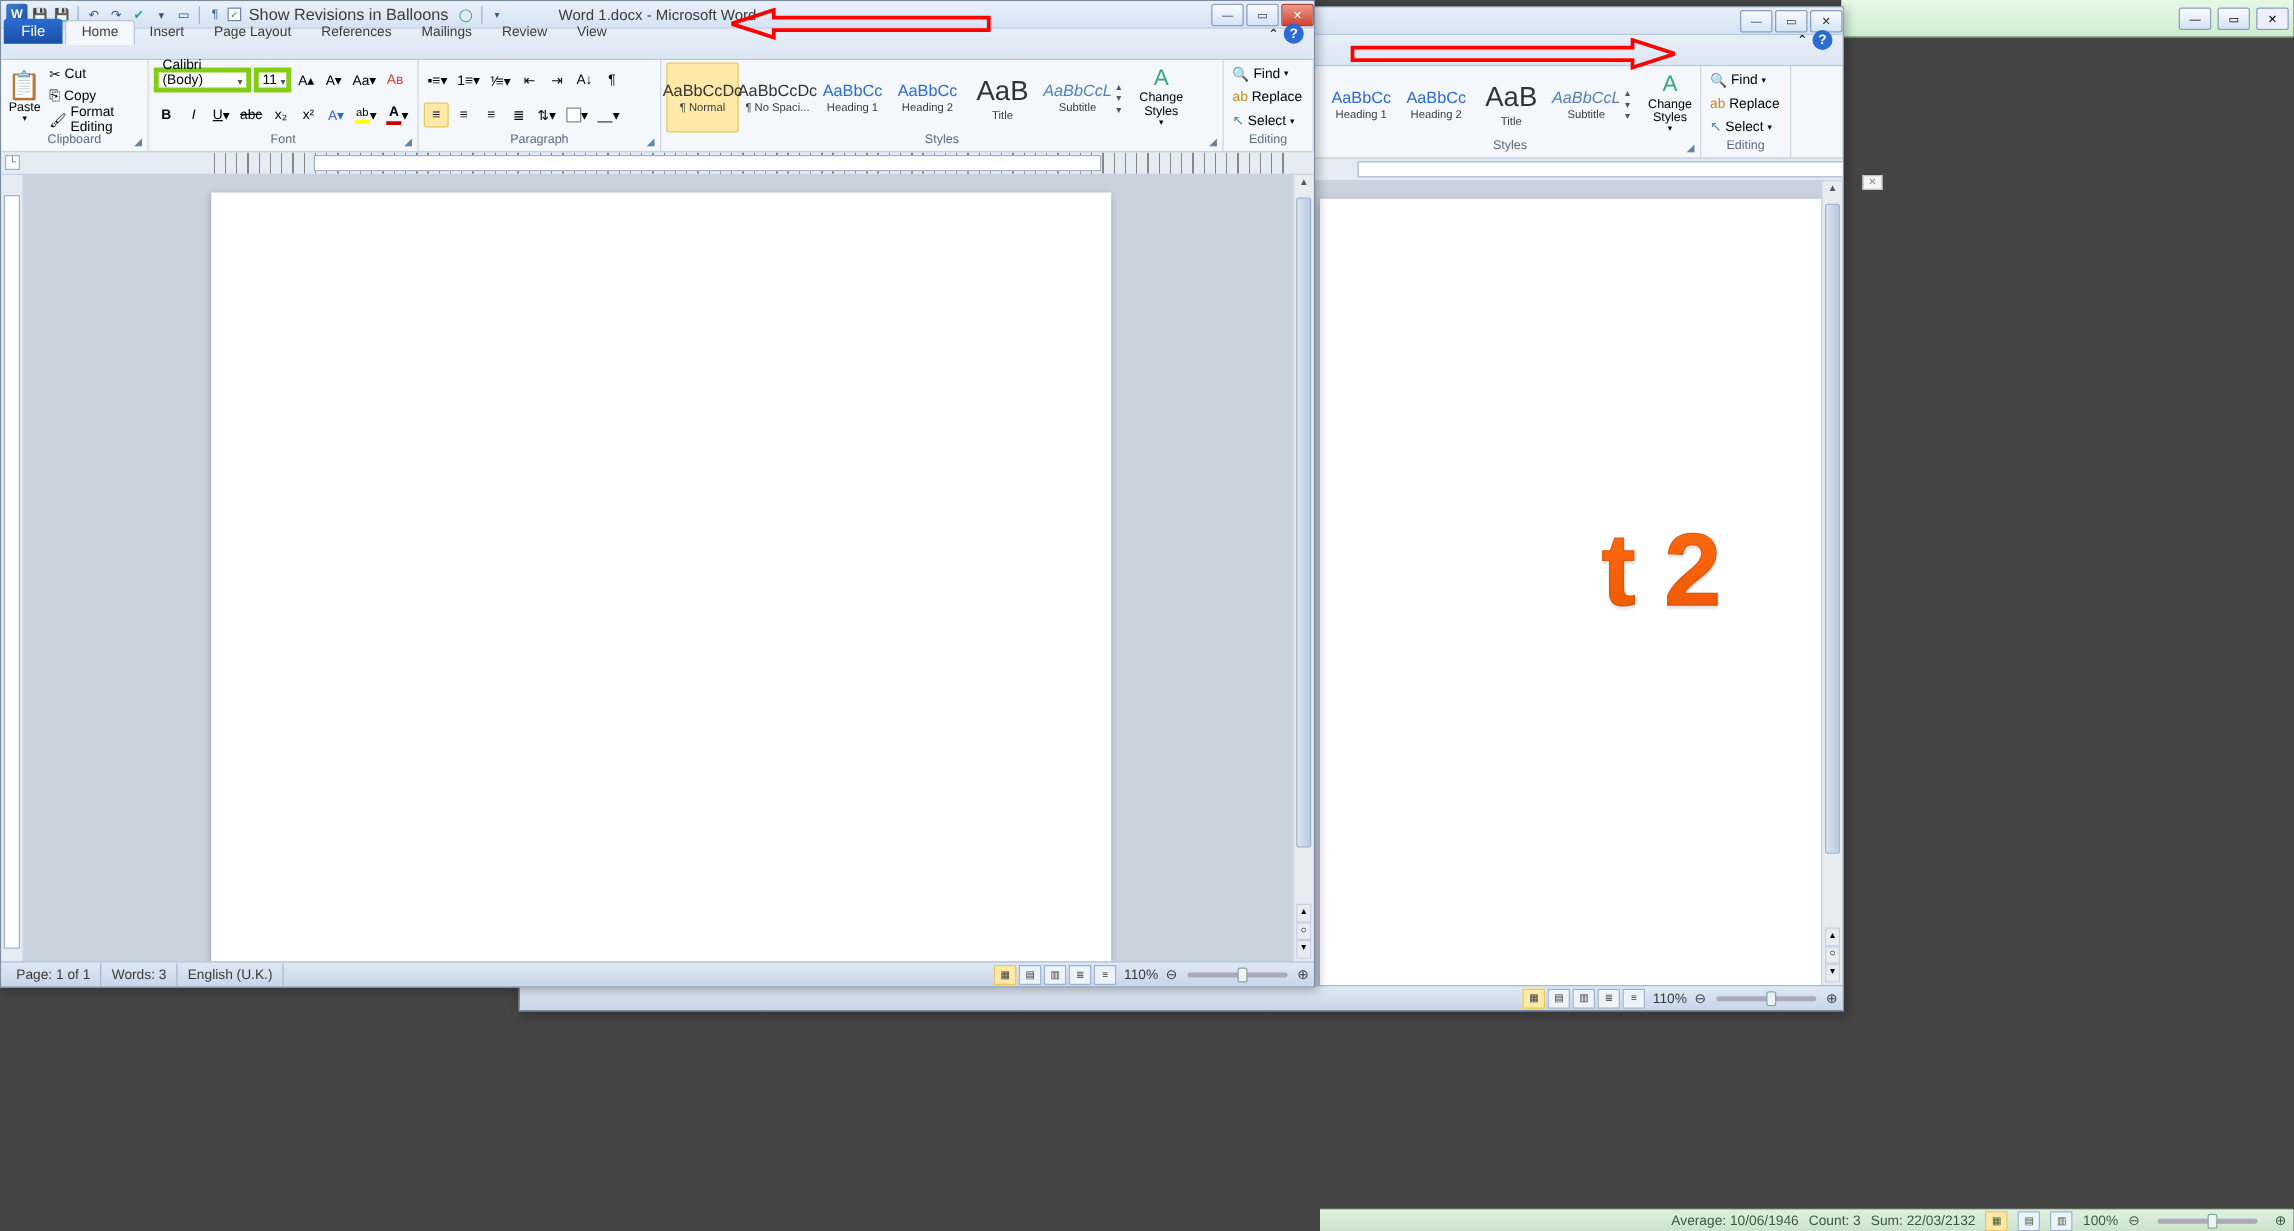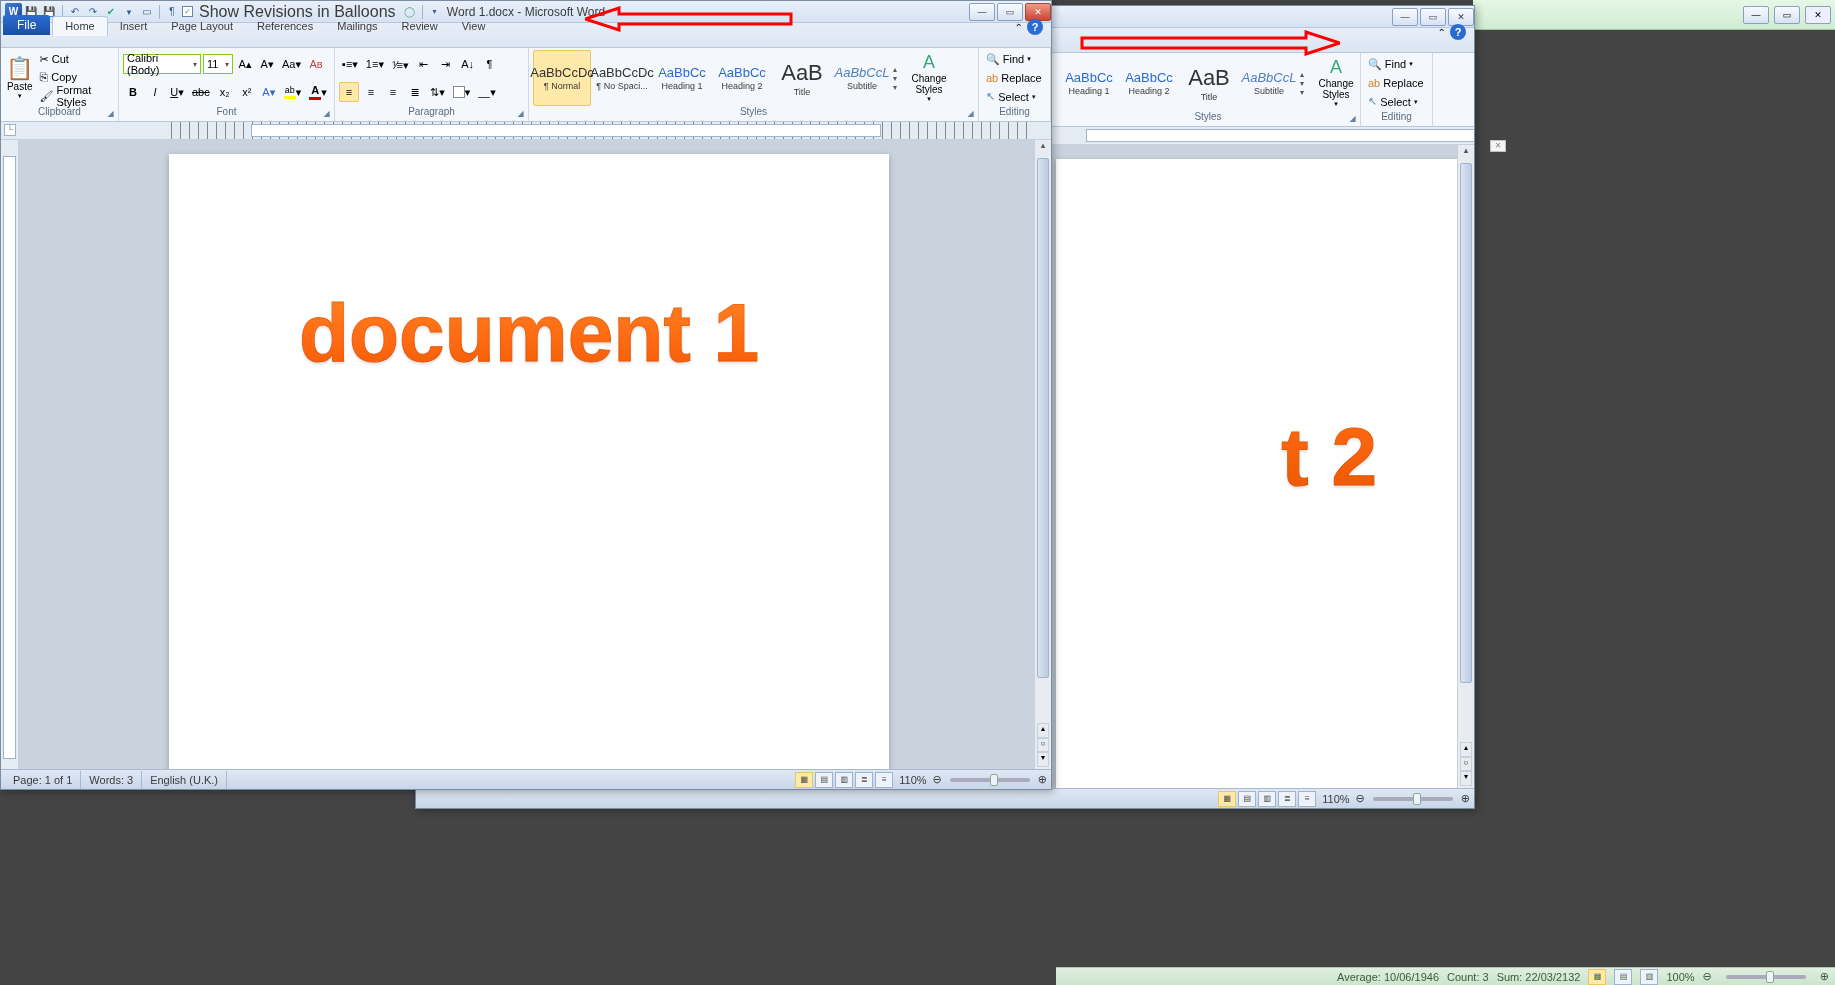--- a/index.html
+++ b/index.html
@@ -42,23 +42,23 @@
 .grow { display: flex; align-items: center; gap: 2px; }
 .btn { height: 20px; min-width: 20px; padding: 0 2px; display: inline-flex; align-items: center; justify-content: center; font-size: 11px; border: 1px solid transparent; border-radius: 2px; }
 .bigbtn { display: flex; flex-direction: column; align-items: center; justify-content: center; width: 40px; height: 56px; font-size: 10px; text-align: center; border: 1px solid transparent; border-radius: 2px; line-height: 1.1; }
 .stylebox { display: flex; flex-direction: column; align-items: center; justify-content: center; width: 58px; height: 56px; border: 1px solid transparent; border-radius: 2px; }
 .stylebox.active { background: #ffe9a8; border-color: #e8c860; }
 .styleprev { font-size: 13px; color: #333; }
 .styleprev.blue { color: #2a6cd4; }
 .styleprev.italic { font-style: italic; color: #4f81bd; }
 .styleprev.big { font-size: 22px; color: #333; }
 .stylelabel { font-size: 9px; color: #3b3b3b; margin-top: 1px; }
-.combo { height: 20px; border: 1px solid #84cc16; background: #fff; font-size: 11px; display: flex; align-items: center; padding: 0 3px; }
+.combo { height: 20px; border: 4px solid #84cc16; background: #fff; font-size: 11px; display: flex; align-items: flex-end; padding: 0 3px; }
 .combo .dd { margin-left: auto; font-size: 8px; color: #556; padding-left: 3px; }
-.smalltxt { font-size: 16px; color: #3b3b3b; }
+.smalltxt { font-size: 13px; color: #3b3b3b; }
 .colorbox { width: 12px; height: 3px; display: block; margin-top: 1px; }
 
 
 .rulerH { height: 18px; background: #e5ebf2; border-bottom: 1px solid #c6d1e0; position: relative; font-size: 8px; color: #5a6b82; overflow: hidden; }
 .rulerH .ticks { position: absolute; left: 170px; right: 20px; top: 0; bottom: 0; background: repeating-linear-gradient(90deg,#888 0,#888 1px,transparent 1px,transparent 9px); }
 .rulerH .tape { position: absolute; left: 250px; width: 630px; top: 2px; bottom: 2px; background: #fff; border: 1px solid #9fb3cd; }
 .rulerCorner { position: absolute; left: 3px; top: 2px; width: 12px; height: 12px; border: 1px solid #9fb3cd; background: #fff; font-size: 8px; text-align: center; }
 
 
 .docarea { flex: 1; display: flex; background: #c9d2dd; overflow: hidden; position: relative; }
@@ -262,21 +262,21 @@
     <div class="group" style="width:118px;">
       <div class="grow" style="height:56px;">
         <div class="bigbtn" style="width:36px;">
             <span style="font-size:22px;">📋</span>
             <span>Paste</span>
             <span style="font-size:7px;">▾</span>
           </div>
         <div style="display:flex;flex-direction:column;height:56px;justify-content:space-around;">
           <div class="btn" style="justify-content:flex-start;width:78px;"><span>✂</span>&nbsp;<span>Cut</span></div>
           <div class="btn" style="justify-content:flex-start;width:78px;"><span>⎘</span>&nbsp;<span>Copy</span></div>
-          <div class="btn" style="justify-content:flex-start;width:78px;"><span>🖌</span>&nbsp;<span>Format Styles</span></div>
+          <div class="btn" style="justify-content:flex-start;width:78px;"><span>🖌</span>&nbsp;<span>Format Editing</span></div>
         </div>
       </div>
       <div class="grouplabel">Clipboard</div>
       <div class="dlaunch">◢</div>
     </div>
 
     <div class="group" style="width:216px;">
       <div style="height:56px;display:flex;flex-direction:column;justify-content:space-around;">
         <div class="grow">
           <div class="combo" style="width:78px;">
@@ -402,21 +402,20 @@
       <div class="tape"></div>
   </div>
 
   <div class="docarea">
     <div class="rulerV">
         <div class="tapeV"></div>
       </div>
     <div class="scrollpane">
       <div class="page">
         <div class="wordart">
-          <div>document 1</div>
         </div>
       </div>
     </div>
     <div class="scrollV">
       <div class="arr" style="top:0;">▴</div>
       <div class="thumb"></div>
       <div class="browsebox">
         <div>▴</div>
         <div>○</div>
         <div>▾</div>

